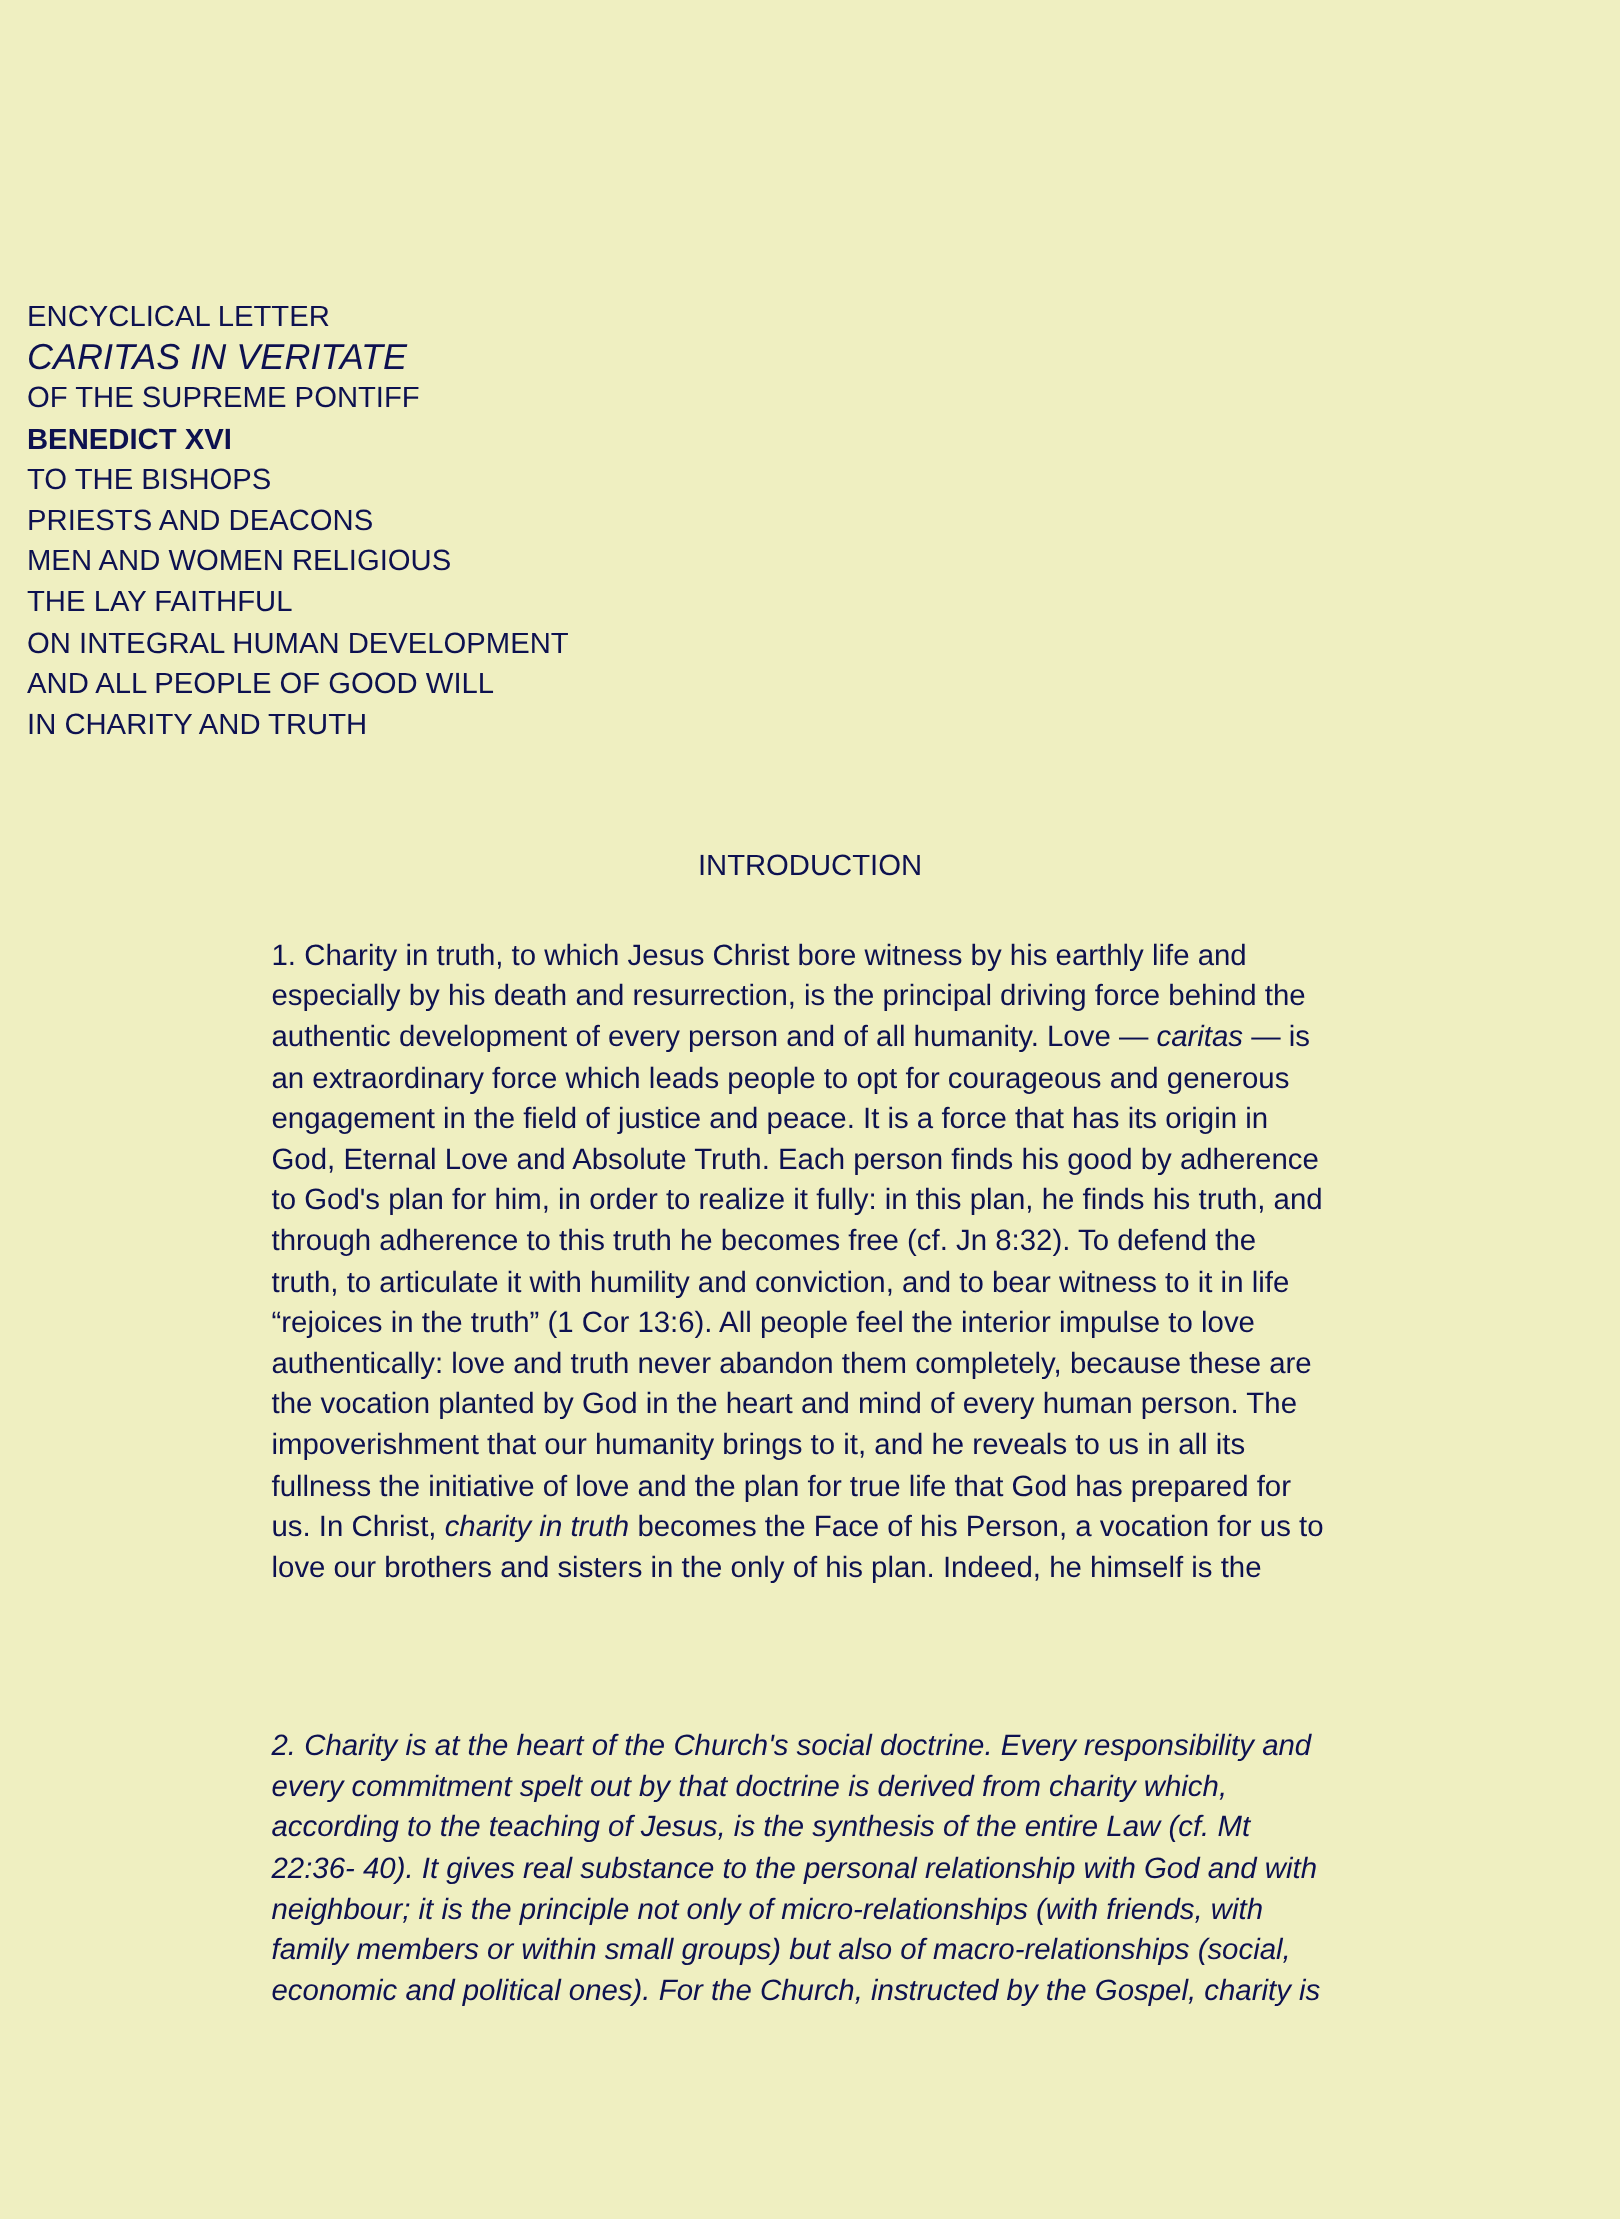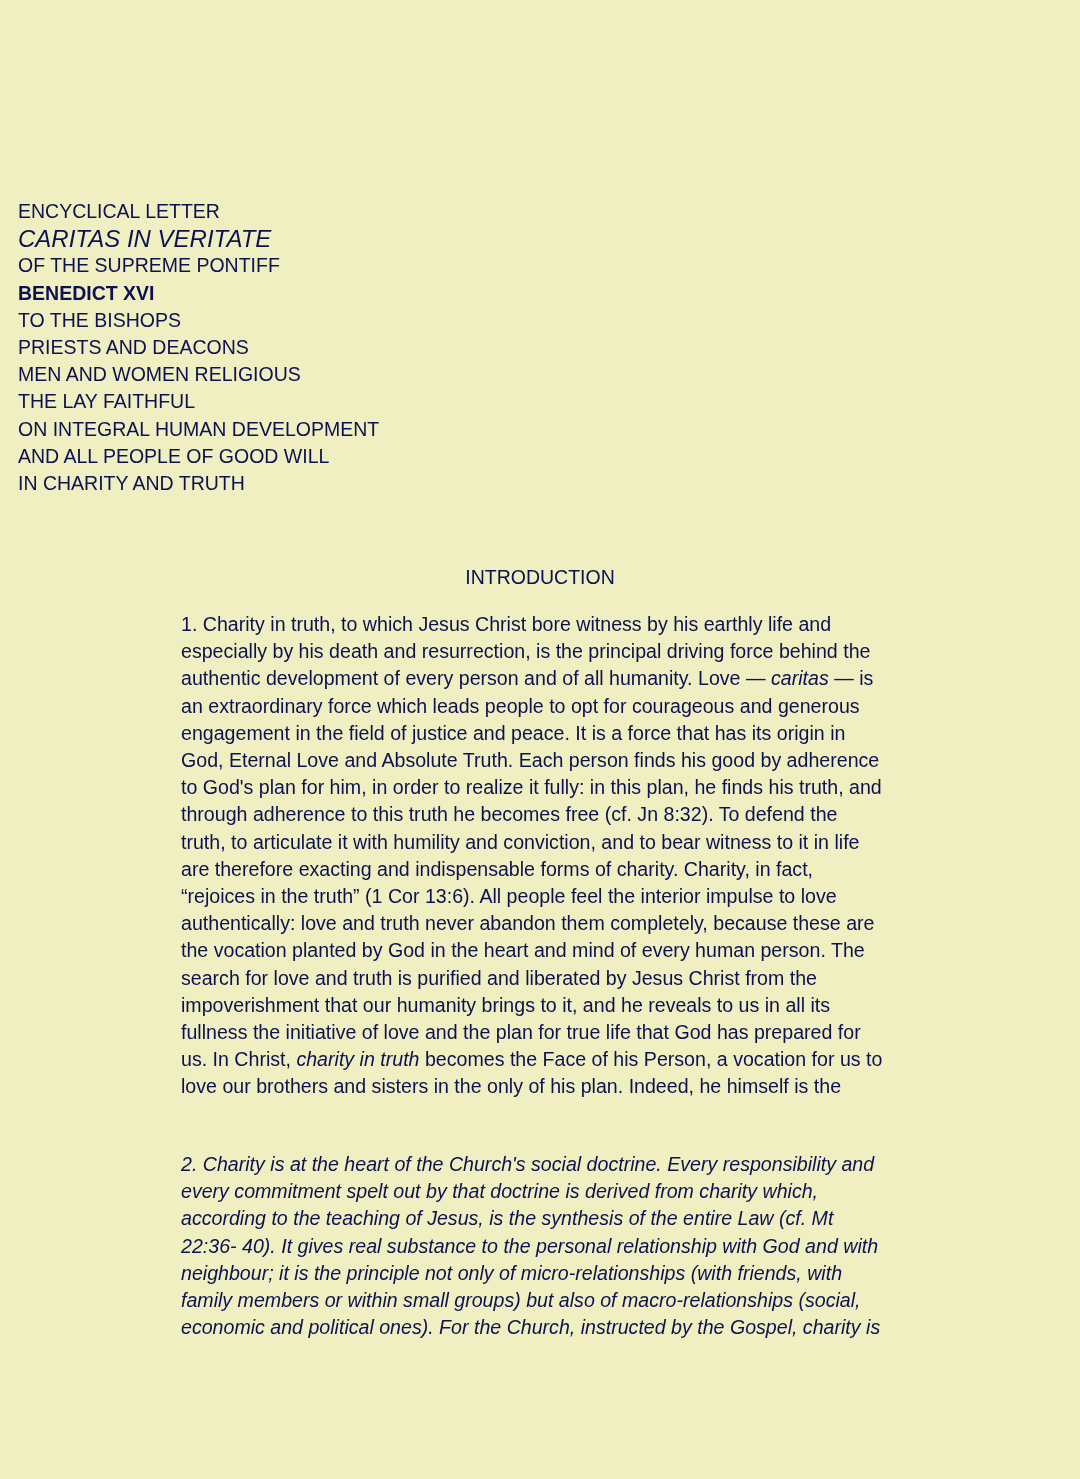--- a/index.html
+++ b/index.html
@@ -43,21 +43,21 @@
       line-height: 27px;
     }
     .body-text {
       position: absolute;
       left: 181px;
       width: 712px;
       font-size: 19.6px;
       line-height: 27.2px;
     }
     .body-text p { margin: 0; }
-    .para1 { top: 611px; }
+    .para1 { top: 624px; }
     .para2 { top: 1151px; font-style: italic; }
     .body-text .ln { display: block; white-space: nowrap; }
     em { font-style: italic; }
   </style>
 </head>
 <body>
 
 <div class="header-block">
   <span class="line">ENCYCLICAL LETTER</span>
   <span class="line title">CARITAS IN VERITATE</span>
@@ -78,25 +78,23 @@
   <p>
       <span class="ln">1. Charity in truth, to which Jesus Christ bore witness by his earthly life and</span>
       <span class="ln">especially by his death and resurrection, is the principal driving force behind the</span>
       <span class="ln">authentic development of every person and of all humanity. Love — <em>caritas</em> — is</span>
       <span class="ln">an extraordinary force which leads people to opt for courageous and generous</span>
       <span class="ln">engagement in the field of justice and peace. It is a force that has its origin in</span>
       <span class="ln">God, Eternal Love and Absolute Truth. Each person finds his good by adherence</span>
       <span class="ln">to God's plan for him, in order to realize it fully: in this plan, he finds his truth, and</span>
       <span class="ln">through adherence to this truth he becomes free (cf. Jn 8:32). To defend the</span>
       <span class="ln">truth, to articulate it with humility and conviction, and to bear witness to it in life</span>
-      <span class="ln">are therefore exacting and indispensable forms of charity. Charity, in fact,</span>
       <span class="ln">“rejoices in the truth” (1 Cor 13:6). All people feel the interior impulse to love</span>
       <span class="ln">authentically: love and truth never abandon them completely, because these are</span>
       <span class="ln">the vocation planted by God in the heart and mind of every human person. The</span>
-      <span class="ln">search for love and truth is purified and liberated by Jesus Christ from the</span>
       <span class="ln">impoverishment that our humanity brings to it, and he reveals to us in all its</span>
       <span class="ln">fullness the initiative of love and the plan for true life that God has prepared for</span>
       <span class="ln">us. In Christ, <em>charity in truth</em> becomes the Face of his Person, a vocation for us to</span>
       <span class="ln">love our brothers and sisters in the only of his plan. Indeed, he himself is the</span>
     </p>
 </div>
 
 <div class="body-text para2">
   <p>
       <span class="ln">2. Charity is at the heart of the Church's social doctrine. Every responsibility and</span>

